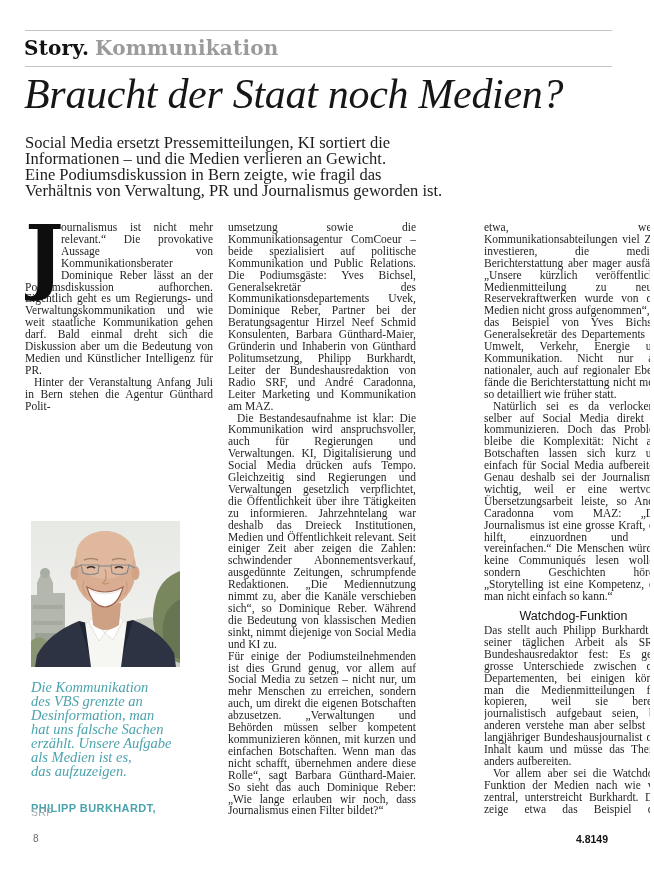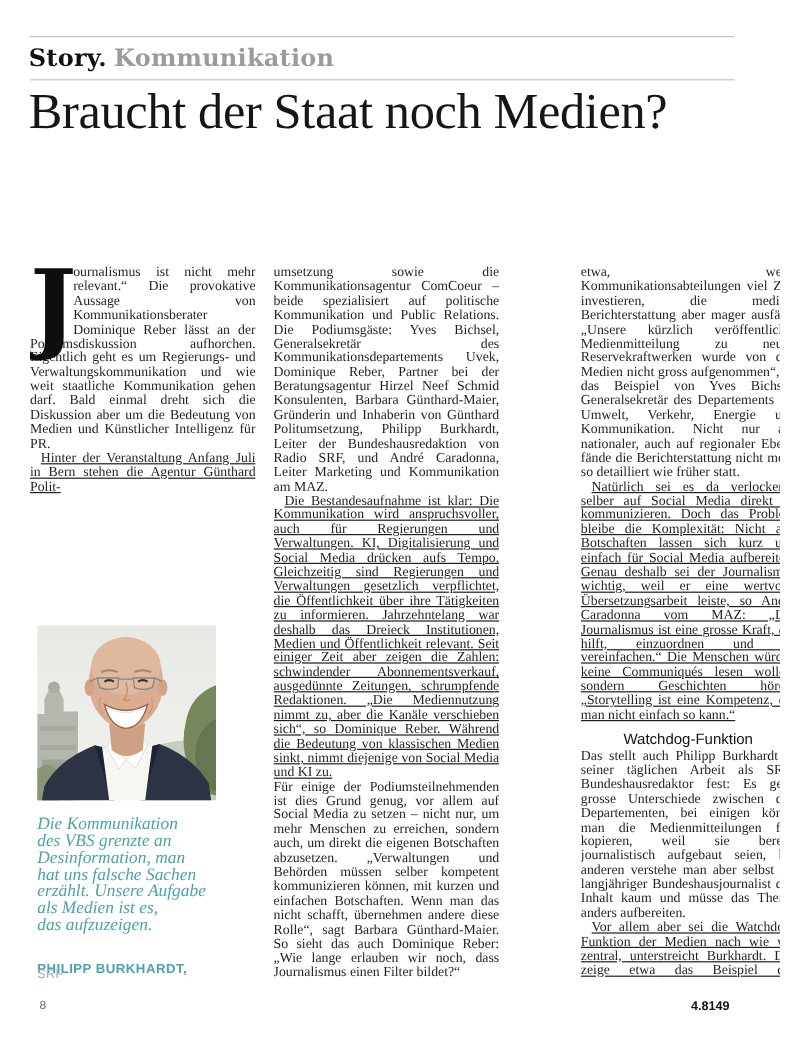--- a/index.html
+++ b/index.html
@@ -10,30 +10,30 @@
   #rule-top{top:30px;}
   #rule-bottom{top:66px;}
 
   #kicker{position:absolute;left:24px;top:36px;font-family:"DejaVu Serif",serif;
           font-weight:700;font-size:20px;letter-spacing:0.2px;white-space:nowrap;}
   #kicker .section{color:#121212;}
   #kicker .topic{color:#9b9b9b;margin-left:6px;}
 
   #headline{position:absolute;left:24px;top:72px;width:600px;
             font-family:"Liberation Serif",serif;font-weight:400;
-            font-size:42px;line-height:44px;letter-spacing:-0.3px;color:#161616;}
+            font-size:42px;line-height:44px;letter-spacing:-0.3px;color:#161616;font-style:italic;}
 
   #lede{position:absolute;left:25px;top:135px;width:480px;
         font-size:16.5px;line-height:16px;color:#1c1c1c;white-space:pre-line;}
 
   .col{position:absolute;top:222px;height:594px;overflow:hidden;
        font-size:11.5px;line-height:11.9px;text-align:justify;
        hyphens:auto;-webkit-hyphens:auto;color:#1f1f1f;}
   .col p{margin:0;}
-  .col p.ind{text-indent:9px;text-decoration:underline;}
+  .col p.ind{text-indent:9px;}
   .subhead{font-family:"Liberation Sans",sans-serif;font-weight:400;
            font-size:12.5px;line-height:13px;color:#111;
            margin:7px 0 2px 0;text-align:center;}
   #col1{left:25px;width:188px;}
   #col2{left:228px;width:188px;}
   #col3{left:436px;width:179px;margin-left:48px;}
 
   .dropcap{float:left;font-family:"DejaVu Serif",serif;font-weight:700;
            font-size:82px;line-height:66px;height:59px;width:36px;
            color:#0e0e0e;position:relative;top:0px;}
@@ -66,20 +66,24 @@
   <div class="rule" id="rule-top"></div>
 
   <div id="kicker">
     <span class="section">Story.</span><span class="topic">Kommunikation</span>
   </div>
 
   <div class="rule" id="rule-bottom"></div>
 
   <h1 id="headline" style="margin:0">Braucht der Staat noch Medien?</h1>
 
+  <div id="lede">Social Media ersetzt Pressemitteilungen, KI sortiert die
+Informationen – und die Medien verlieren an Gewicht.
+Eine Podiumsdiskussion in Bern zeigte, wie fragil das
+Verhältnis von Verwaltung, PR und Journalismus geworden ist.</div>
 
   <div class="col" id="col1">
     <p><span class="dropcap">J</span><span>ournalismus ist nicht mehr relevant.“ Die provokative Aussage von Kommunikationsberater Dominique Reber lässt an der Podiumsdiskussion aufhorchen. Eigentlich geht es um Regierungs- und Verwaltungskommunikation und wie weit staatliche Kommunikation gehen darf. Bald einmal dreht sich die Diskussion aber um die Bedeutung von Medien und Künstlicher Intelligenz für PR.</span></p>
     <p class="ind">Hinter der Veranstaltung Anfang Juli in Bern stehen die Agentur Günthard Polit-</p>
   </div>
 
   <div class="col" id="col2">
     <p>umsetzung sowie die Kommunikationsagentur ComCoeur – beide spezialisiert auf politische Kommunikation und Public Relations. Die Podiumsgäste: Yves Bichsel, Generalsekretär des Kommunikationsdepartements Uvek, Dominique Reber, Partner bei der Beratungsagentur Hirzel Neef Schmid Konsulenten, Barbara Günthard-Maier, Gründerin und Inhaberin von Günthard Politumsetzung, Philipp Burkhardt, Leiter der Bundeshausredaktion von Radio SRF, und André Caradonna, Leiter Marketing und Kommunikation am MAZ.</p>
     <p class="ind">Die Bestandesaufnahme ist klar: Die Kommunikation wird anspruchsvoller, auch für Regierungen und Verwaltungen. KI, Digitalisierung und Social Media drücken aufs Tempo. Gleichzeitig sind Regierungen und Verwaltungen gesetzlich verpflichtet, die Öffentlichkeit über ihre Tätigkeiten zu informieren. Jahrzehntelang war deshalb das Dreieck Institutionen, Medien und Öffentlichkeit relevant. Seit einiger Zeit aber zeigen die Zahlen: schwindender Abonnementsverkauf, ausgedünnte Zeitungen, schrumpfende Redaktionen. „Die Mediennutzung nimmt zu, aber die Kanäle verschieben sich“, so Dominique Reber. Während die Bedeutung von klassischen Medien sinkt, nimmt diejenige von Social Media und KI zu.</p>
     <p>Für einige der Podiumsteilnehmenden ist dies Grund genug, vor allem auf Social Media zu setzen – nicht nur, um mehr Menschen zu erreichen, sondern auch, um direkt die eigenen Botschaften abzusetzen. „Verwaltungen und Behörden müssen selber kompetent kommunizieren können, mit kurzen und einfachen Botschaften. Wenn man das nicht schafft, übernehmen andere diese Rolle“, sagt Barbara Günthard-Maier. So sieht das auch Dominique Reber: „Wie lange erlauben wir noch, dass Journalismus einen Filter bildet?“</p>

